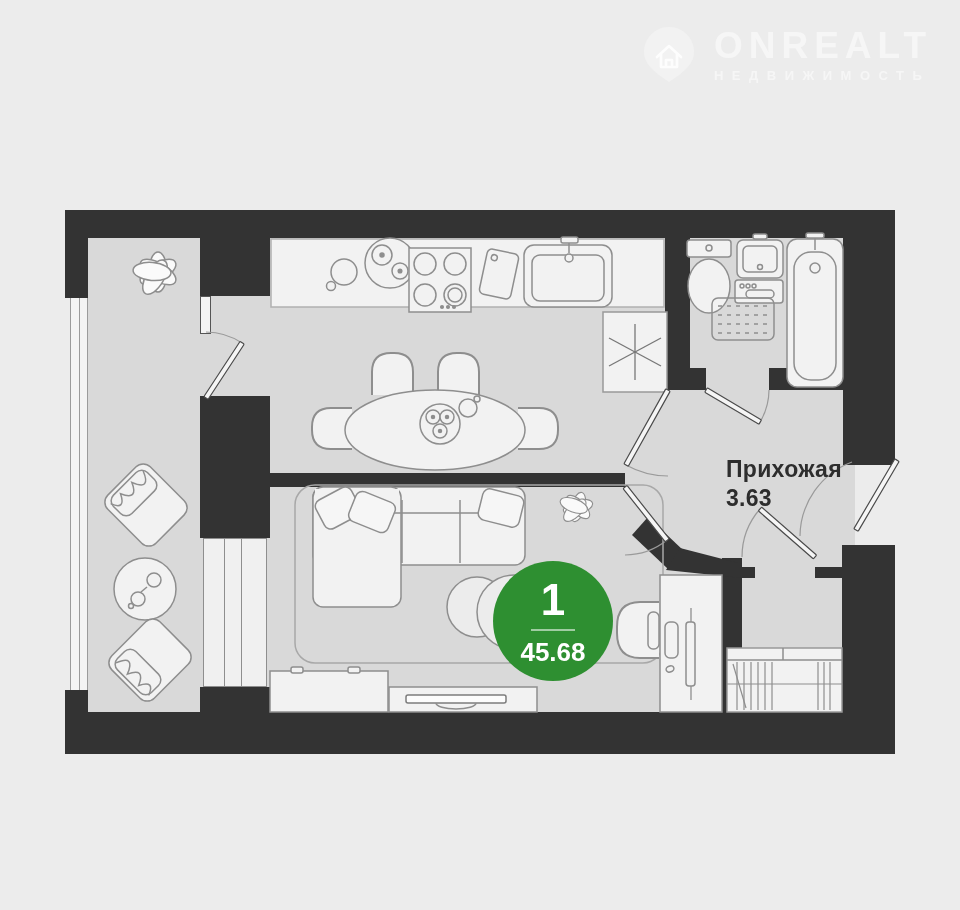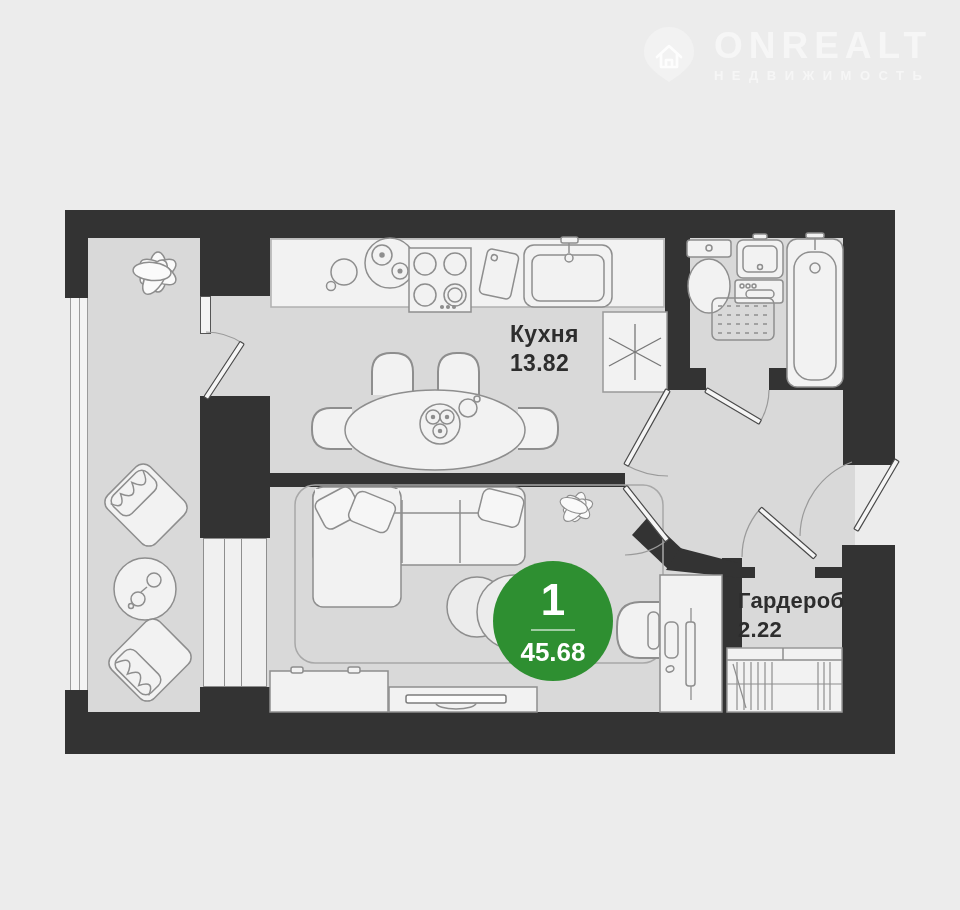--- a/index.html
+++ b/index.html
@@ -300,27 +300,23 @@
           <rect x="0" y="-2.5" width="63" height="5" rx="1" transform="translate(706,390) rotate(30.6)"></rect>
           <rect x="0" y="-2.5" width="86" height="5" rx="1" transform="translate(668,390) rotate(119.2)"></rect>
           <rect x="0" y="-2.5" width="68" height="5" rx="1" transform="translate(625,487) rotate(51.6)"></rect>
           <rect x="0" y="-2.5" width="73" height="5" rx="1" transform="translate(815,557) rotate(221.1)"></rect>
           <rect x="0" y="-2.5" width="81" height="5" rx="1" transform="translate(856,530) rotate(-59.6)"></rect>
         </g>
       </g>
     </g>
   </svg>
 
-  <div class="label" style="left:510px;top:320px">
-    <span>Кухня</span>
-    <span>13.82</span>
-  </div>
-  <div class="label label-sm" style="left:738px;top:586px">
-    <span>Гардероб</span>
-    <span>2.22</span>
+  <div class="label" style="left:726px;top:455px">
+    <span>Прихожая</span>
+    <span>3.63</span>
   </div>
 
   <div class="badge">
     <div class="badge-rooms">1</div>
     <div class="badge-sep"></div>
     <div class="badge-area">45.68</div>
   </div>
 
 </div>
 

